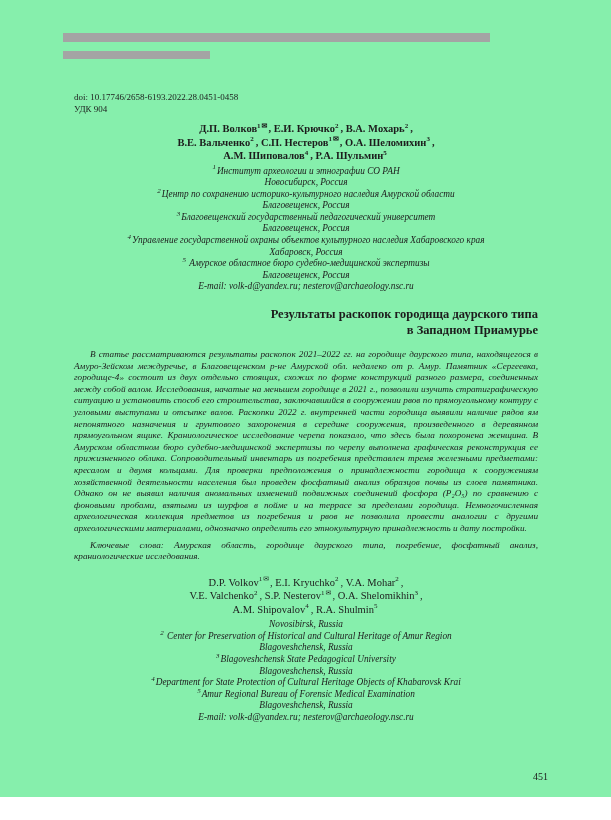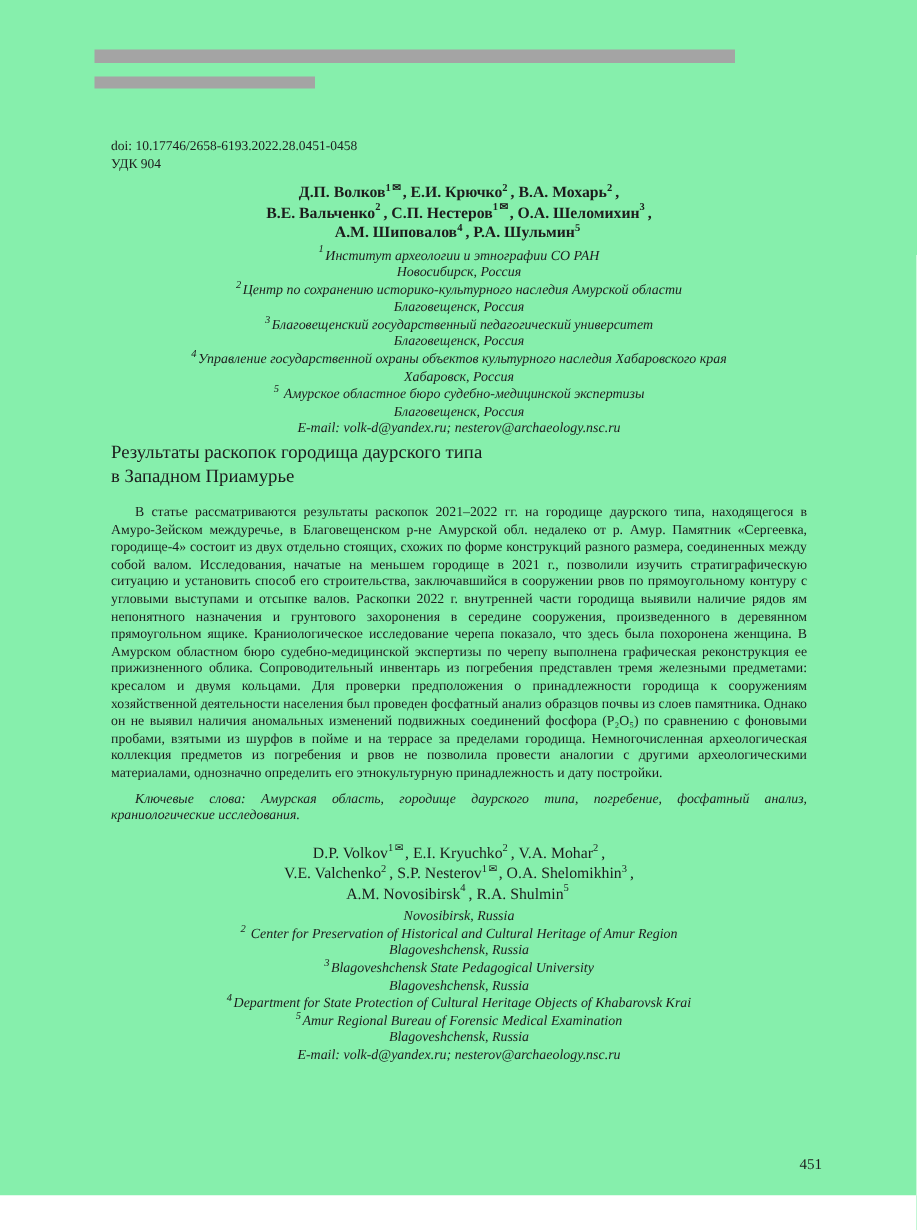--- a/index.html
+++ b/index.html
@@ -9,22 +9,22 @@
   }
   .bar{position:absolute;background:#a4a4a4;}
   .bar1{left:63px;top:33px;width:427px;height:9px;}
   .bar2{left:63px;top:51px;width:147px;height:8px;}
   .content{position:absolute;left:74px;top:92px;width:464px;}
   .doi,.udk{font-size:9px;line-height:11.5px;text-align:left;}
   .authors{margin-top:7px;text-align:center;font-weight:bold;font-size:10.5px;line-height:13.5px;}
   .sup{font-size:7px;line-height:0;vertical-align:super;font-weight:inherit;margin-right:1px;}
   .env{margin-left:0;}
   .affils{margin-top:3px;text-align:center;font-style:italic;font-size:9.3px;line-height:11.6px;}
-  .title{text-align:left;font-weight:normal;font-size:12.5px;line-height:16px;}
-  .abstract{margin:11px 0 0 0;font-size:9.2px;line-height:11.6px;text-align:justify;text-indent:16px;}
+  .title{margin-top:13px;text-align:right;font-weight:bold;font-size:12.5px;line-height:16px;}
+  .abstract{margin:11px 0 0 0;font-size:9.2px;font-style:italic;line-height:11.6px;text-align:justify;text-indent:16px;}
   .keywords{margin:5px 0 0 0;font-size:9.2px;font-style:italic;line-height:11.6px;text-align:justify;text-indent:16px;}
   .authors-en{margin-top:13px;text-align:center;font-weight:normal;font-size:10.5px;line-height:13.5px;}
   .affils-en{margin-top:3px;text-align:center;font-style:italic;font-size:9.3px;line-height:11.6px;}
   .page-number{position:absolute;right:63px;bottom:15px;font-size:10px;}
 </style>
 </head>
 <body>
 
 <div class="page">
 
@@ -61,21 +61,21 @@
       <div>в Западном Приамурье</div>
     </div>
 
     <p class="abstract">В статье рассматриваются результаты раскопок 2021–2022 гг. на городище даурского типа, находящегося в Амуро-Зейском междуречье, в Благовещенском р-не Амурской обл. недалеко от р. Амур. Памятник «Сергеевка, городище-4» состоит из двух отдельно стоящих, схожих по форме конструкций разного размера, соединенных между собой валом. Исследования, начатые на меньшем городище в 2021 г., позволили изучить стратиграфическую ситуацию и установить способ его строительства, заключавшийся в сооружении рвов по прямоугольному контуру с угловыми выступами и отсыпке валов. Раскопки 2022 г. внутренней части городища выявили наличие рядов ям непонятного назначения и грунтового захоронения в середине сооружения, произведенного в деревянном прямоугольном ящике. Краниологическое исследование черепа показало, что здесь была похоронена женщина. В Амурском областном бюро судебно-медицинской экспертизы по черепу выполнена графическая реконструкция ее прижизненного облика. Сопроводительный инвентарь из погребения представлен тремя железными предметами: кресалом и двумя кольцами. Для проверки предположения о принадлежности городища к сооружениям хозяйственной деятельности населения был проведен фосфатный анализ образцов почвы из слоев памятника. Однако он не выявил наличия аномальных изменений подвижных соединений фосфора (P₂O₅) по сравнению с фоновыми пробами, взятыми из шурфов в пойме и на террасе за пределами городища. Немногочисленная археологическая коллекция предметов из погребения и рвов не позволила провести аналогии с другими археологическими материалами, однозначно определить его этнокультурную принадлежность и дату постройки.</p>
 
     <p class="keywords"><span>Ключевые слова:</span><span> Амурская область, городище даурского типа, погребение, фосфатный анализ, краниологические исследования.</span></p>
 
     <div class="authors-en">
       <div class="author-line"><span><span>D.P. Volkov</span><sup class="sup">1</sup><sup class="sup env">✉</sup><span>, </span></span><span><span>E.I. Kryuchko</span><sup class="sup">2</sup><sup class="sup env"></sup><span>, </span></span><span><span>V.A. Mohar</span><sup class="sup">2</sup><sup class="sup env"></sup><span>,</span></span></div>
       <div class="author-line"><span><span>V.E. Valchenko</span><sup class="sup">2</sup><sup class="sup env"></sup><span>, </span></span><span><span>S.P. Nesterov</span><sup class="sup">1</sup><sup class="sup env">✉</sup><span>, </span></span><span><span>O.A. Shelomikhin</span><sup class="sup">3</sup><sup class="sup env"></sup><span>,</span></span></div>
-      <div class="author-line"><span><span>A.M. Novosibirsk</span><sup class="sup">4</sup><sup class="sup env"></sup><span>, </span></span><span><span>R.A. Shulmin</span><sup class="sup">5</sup><sup class="sup env"></sup><span></span></span></div>
+      <div class="author-line"><span><span>A.M. Shipovalov</span><sup class="sup">4</sup><sup class="sup env"></sup><span>, </span></span><span><span>R.A. Shulmin</span><sup class="sup">5</sup><sup class="sup env"></sup><span></span></span></div>
     </div>
 
     <div class="affils-en">
       <div>Novosibirsk, Russia</div>
       <div><sup class="sup">2</sup><span> Center for Preservation of Historical and Cultural Heritage of Amur Region</span></div>
       <div>Blagoveshchensk, Russia</div>
       <div><sup class="sup">3</sup><span>Blagoveshchensk State Pedagogical University</span></div>
       <div>Blagoveshchensk, Russia</div>
       <div><sup class="sup">4</sup><span>Department for State Protection of Cultural Heritage Objects of Khabarovsk Krai</span></div>
       <div><sup class="sup">5</sup><span>Amur Regional Bureau of Forensic Medical Examination</span></div>

